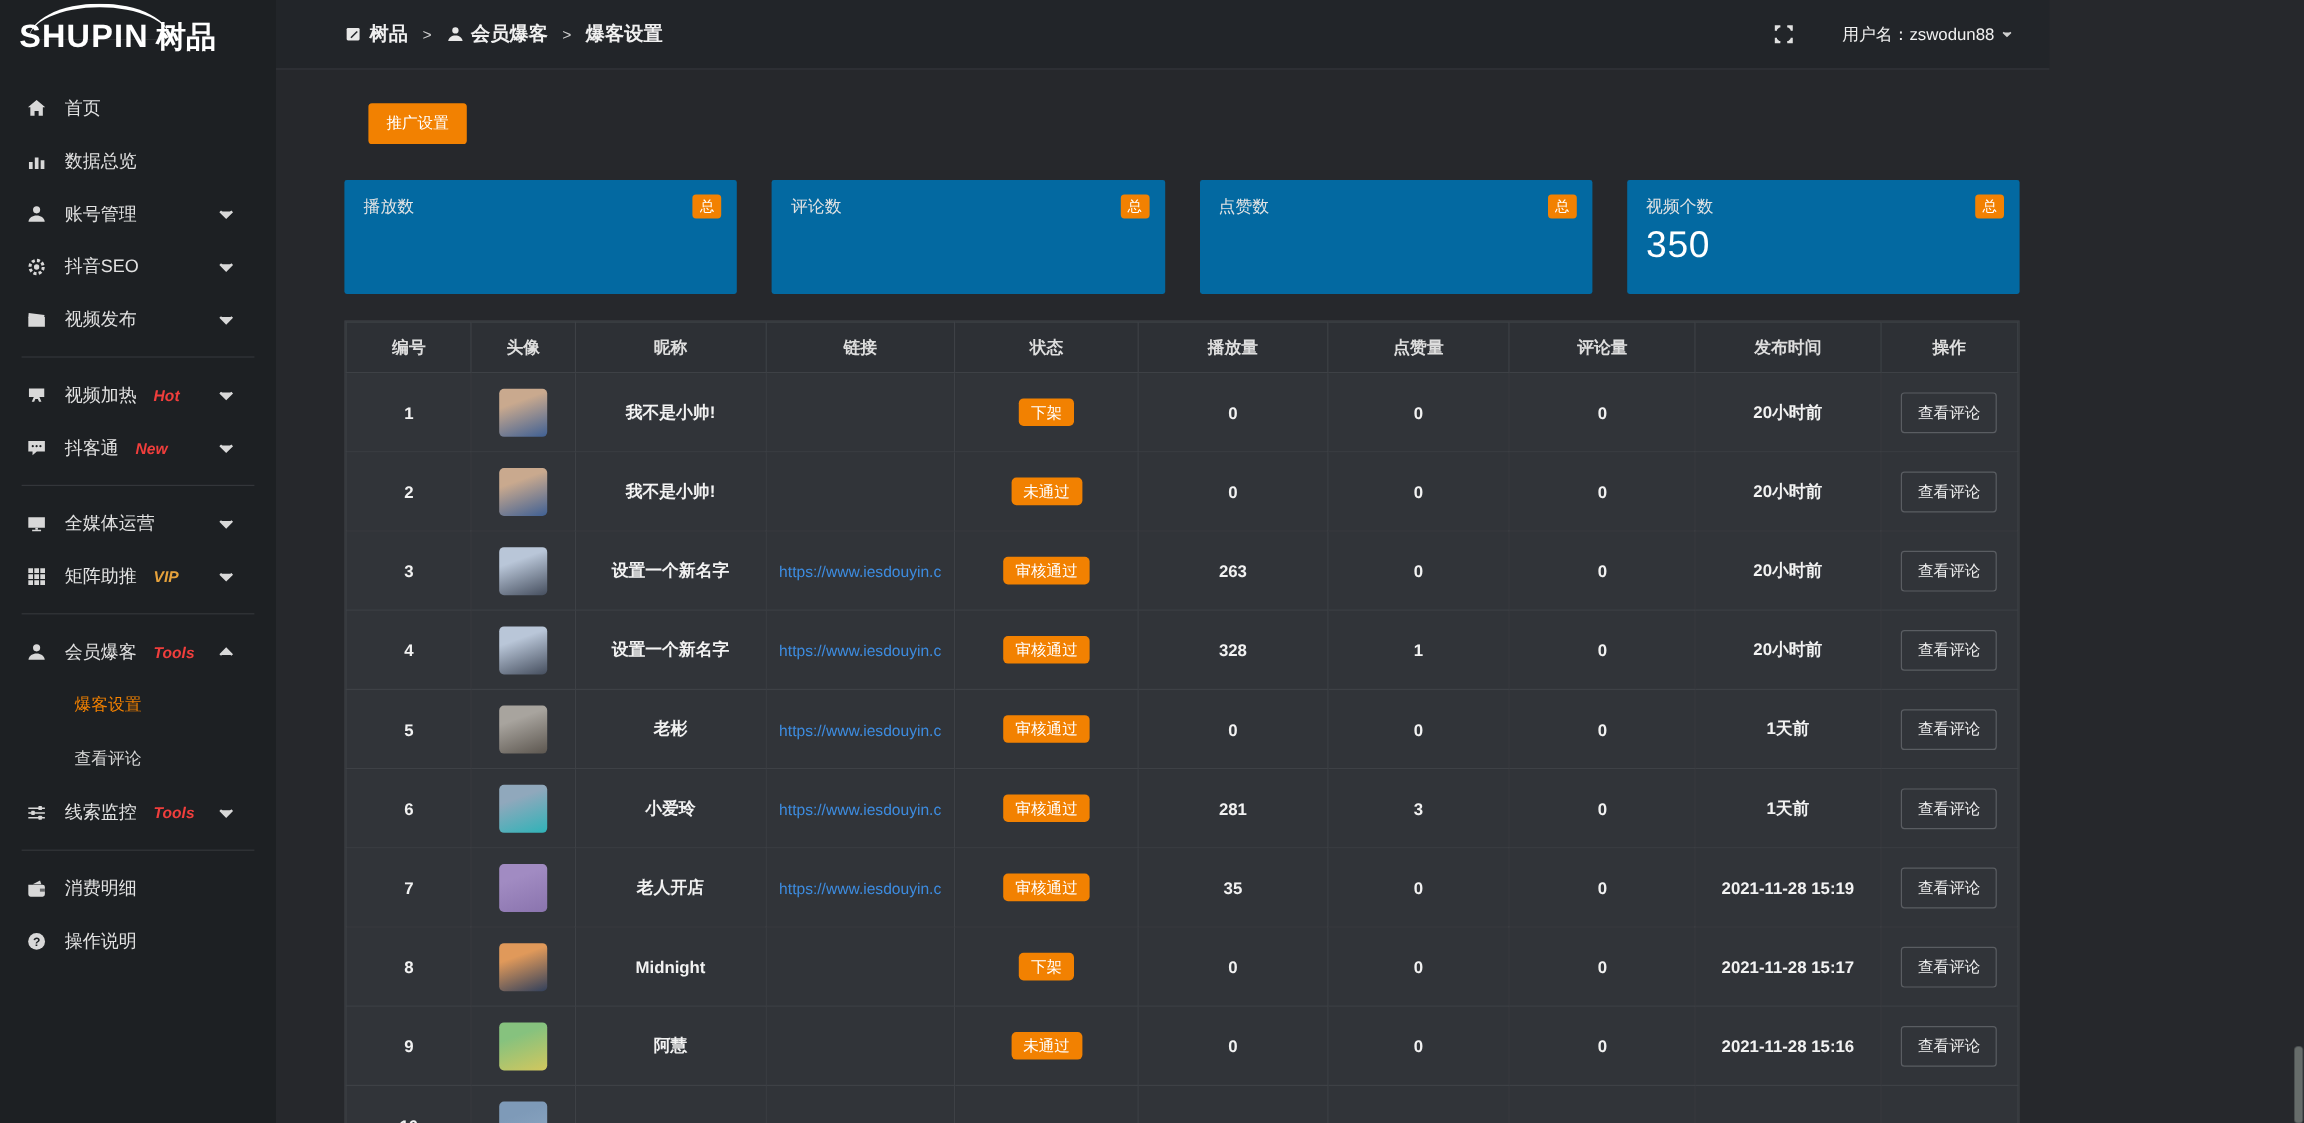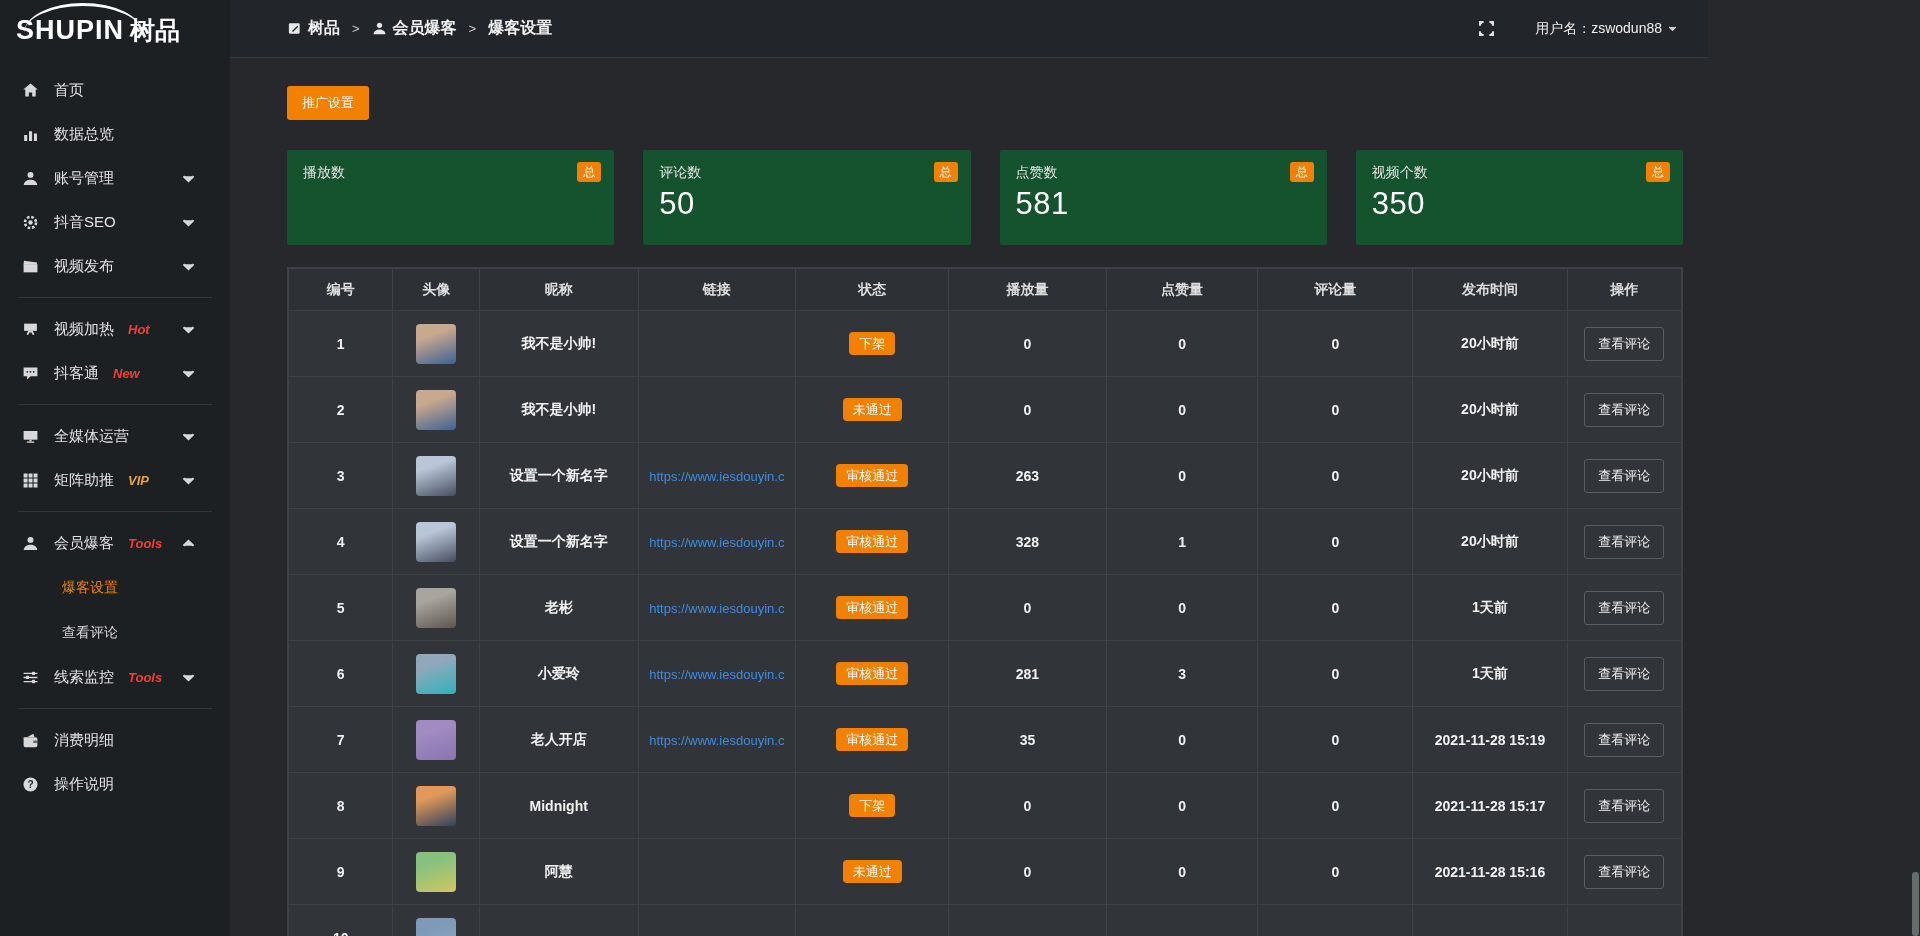--- a/index.html
+++ b/index.html
@@ -36,25 +36,25 @@
   .crumb .icon { width:15px; height:15px; margin-right:6px; color:#e8e8e8; }
   .crumb-sep { margin:0 12px; font-size:13px; color:#cfcfcf; font-weight:400; }
   .topbar-right { margin-left:auto; display:flex; align-items:center; gap:40px; }
   .fs-btn { width:17px; height:17px; color:#e0e0e0; cursor:pointer; }
   .user-box { display:flex; align-items:center; font-size:14px; color:#f0f0f0; cursor:pointer; }
   .user-box .icon { width:11px; height:11px; margin-left:5px; color:#cfcfcf; }
 
   .content { flex:1; padding:28px 25px 0 57px; overflow:hidden; }
   .promo-btn { display:inline-block; background:var(--accent); color:#fff; border:none;
     font-size:13px; padding:8px 15px; border-radius:3px; cursor:pointer;
-    font-family:inherit; }
+    font-family:inherit;margin-left:20px; }
 
   
   .cards { display:flex; gap:29px; margin-top:30px; }
-  .card { position:relative; flex:1; height:95px; background:#14532d; border-radius:2px; padding:14px 16px; }
+  .card { position:relative; flex:1; height:95px; background:#0369a1; border-radius:2px; padding:14px 16px; }
   .card-label { font-size:14px; color:#e4e4e4; }
   .card-value { font-size:31px; color:#fff; margin-top:4px; letter-spacing:.5px; }
   .card-badge { position:absolute; top:12px; right:13px; background:var(--accent); color:#fff;
     font-size:12px; padding:4px 6px; border-radius:3px; line-height:1; }
 
   
   .table-wrap { margin-top:22px; border:1px solid #3e4146; }
   table { width:100%; border-collapse:collapse; table-layout:fixed; }
   th { background:#2d3035; height:42px; font-size:14px; font-weight:700; color:#dedede;
     border:1px solid #3e4146; }
@@ -315,26 +315,24 @@
     <div class="content">
       <button class="promo-btn">推广设置</button>
 
       <div class="cards" id="cards">
           <div class="card">
             <div class="card-label">播放数</div>
             <div class="card-badge">总</div>
           </div>
           <div class="card">
             <div class="card-label">评论数</div>
-            <div class="card-value">50</div>
             <div class="card-badge">总</div>
           </div>
           <div class="card">
             <div class="card-label">点赞数</div>
-            <div class="card-value">581</div>
             <div class="card-badge">总</div>
           </div>
           <div class="card">
             <div class="card-label">视频个数</div>
             <div class="card-value">350</div>
             <div class="card-badge">总</div>
           </div>
         </div>
 
       <div class="table-wrap">

